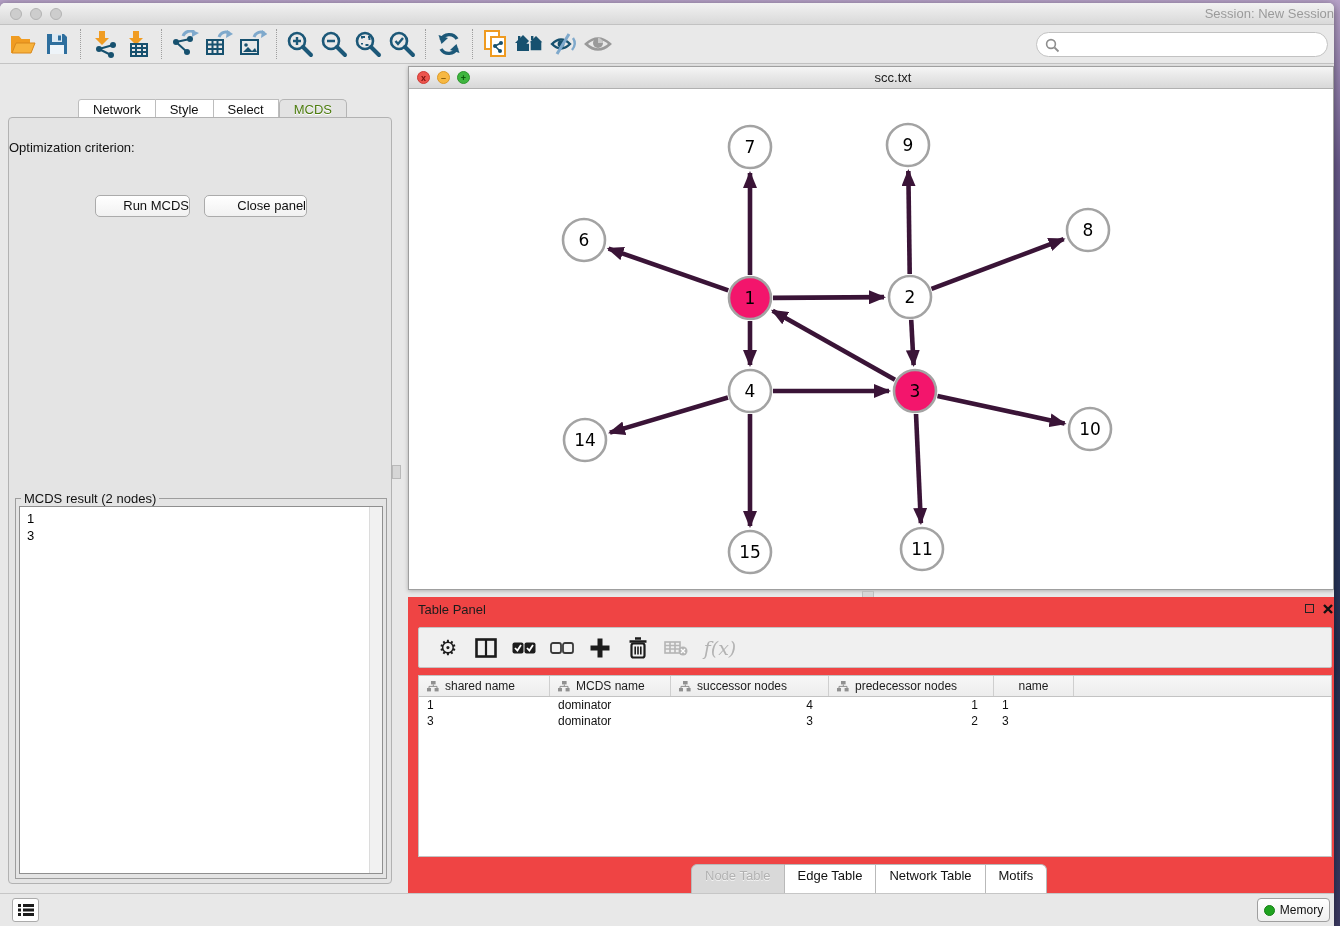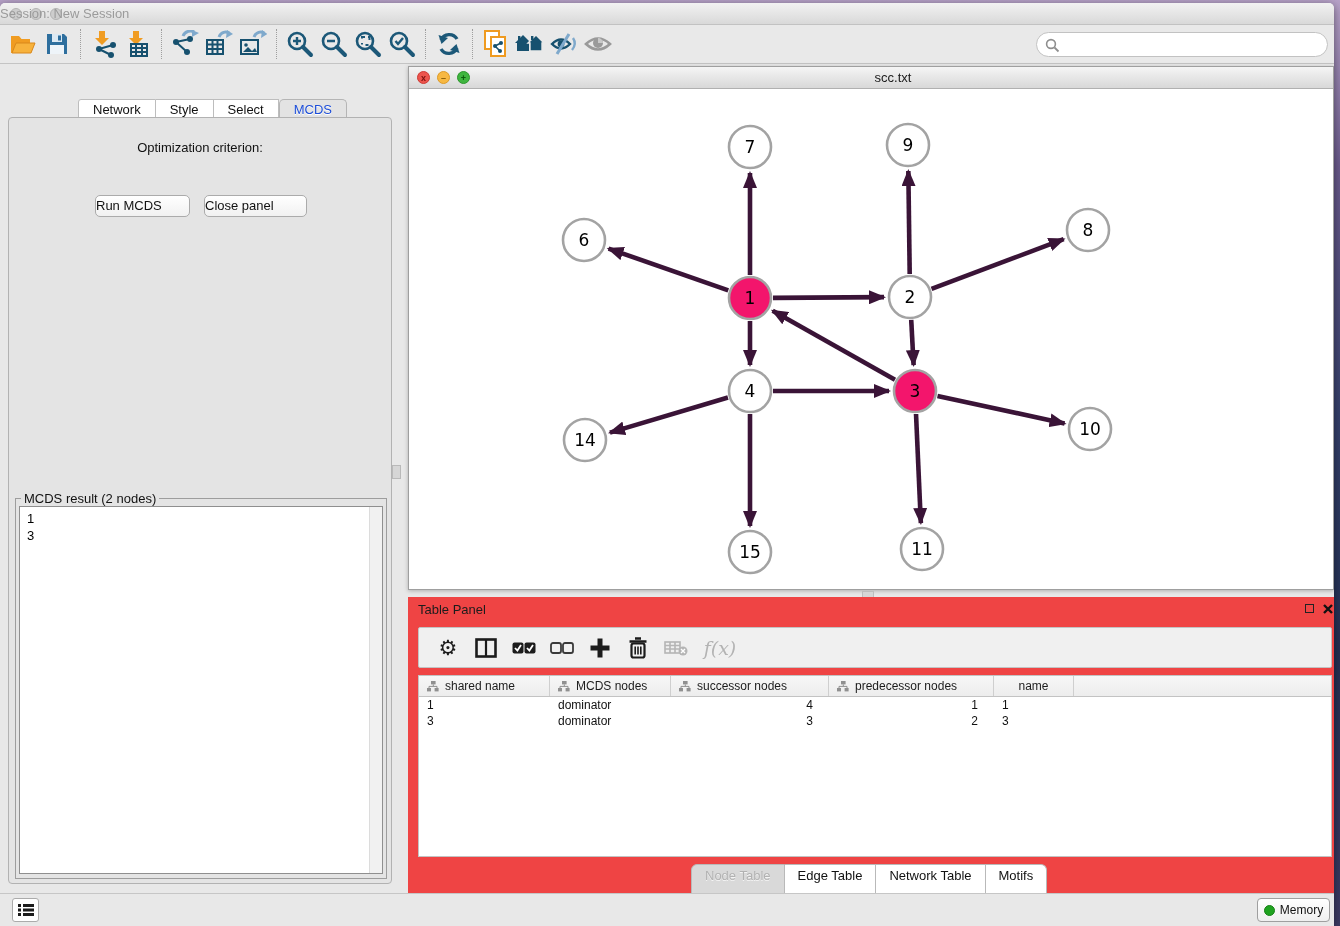--- a/index.html
+++ b/index.html
@@ -13,21 +13,21 @@
     position:absolute; left:0; top:3px; width:1334px; height:923px;
     background:#e8e8e8; border-radius:5px 5px 0 0;
     box-shadow:0 2px 10px rgba(0,0,0,.45); overflow:hidden;
   }
   
   .titlebar {
     position:absolute; left:0; top:0; width:100%; height:22px;
     background:linear-gradient(#f2f2f2,#d9d9d9);
     border-bottom:1px solid #c2c2c2; border-radius:5px 5px 0 0;
   }
-  .titlebar .title { position:absolute; left:0; right:0; top:3px; text-align:left; color:#9b9b9b; font-size:13px; }
+  .titlebar .title { position:absolute; left:0; right:0; top:3px; text-align:right; color:#9b9b9b; font-size:13px; }
   .tl-dot { position:absolute; top:5px; width:12px; height:12px; border-radius:50%; background:#cdcdcd; border:1px solid #b3b3b3; }
   .tl-dot.d1{left:10px}.tl-dot.d2{left:30px}.tl-dot.d3{left:50px}
   
   .toolbar {
     position:absolute; left:0; top:22px; width:100%; height:39px;
     background:#e9e9e9; border-bottom:1px solid #c4c4c4;
     display:flex; align-items:center;
   }
   .tb-icon { width:34px; height:32px; display:flex; align-items:center; justify-content:center; flex:0 0 auto; cursor:default; }
   .tb-sep { width:1px; height:30px; border-left:1px dotted #9e9e9e; margin:0 6px; flex:0 0 auto; }
@@ -42,38 +42,38 @@
   .panel-title { position:absolute; left:10px; top:7px; font-size:13px; color:#1c1c1c; }
   .float-btn { position:absolute; top:9px; width:9px; height:9px; border:1.5px solid #222; background:transparent; }
   .close-btn { position:absolute; top:8px; width:12px; height:12px; }
   .cp-tabs { position:absolute; left:78px; top:96px; height:22px; display:flex; }
   .tab {
     height:22px; padding:0 14px; background:#fff; border:1px solid #bdbdbd;
     border-left:none; font-size:13px; line-height:20px; color:#111; text-align:center;
   }
   .tab.first { border-left:1px solid #bdbdbd; border-radius:3px 0 0 3px; }
   .tab.selected-gray {
-    background:#e3e3e3; color:#1d4ed8; text-shadow:0 1px 0 #fff;
+    background:#e3e3e3; color:#4d7c0f; text-shadow:0 1px 0 #fff;
     border-radius:5px 5px 0 0; border:1px solid #b5b5b5; border-bottom:none;
     height:25px; position:relative; top:0px;
   }
   .cp-content {
     position:absolute; left:8px; top:114px; width:384px; height:767px;
     background:#e4e4e4; border:1px solid #b2b2b2; border-radius:4px;
   }
-  .opt-label { position:absolute; left:0; width:100%; top:22px; text-align:center; font-size:13px; color:#111; }
+  .opt-label { position:absolute; left:0; width:100%; top:22px; font-size:13px; color:#111; }
   .dropdown {
     position:absolute; left:36px; top:44px; width:308px; height:23px;
     background:#fff; border:1px solid #b5b5b5; border-radius:4px;
     font-size:13px; line-height:21px; padding-left:10px; color:#111;
   }
   .dropdown .stepper { position:absolute; right:8px; top:2px; width:10px; height:18px; }
   .btn {
     position:absolute; top:77px; height:22px; background:linear-gradient(#fff,#f1f1f1);
-    border:1px solid #ababab; border-radius:5px; font-size:13px; text-align:left; line-height:20px; color:#111;
+    border:1px solid #ababab; border-radius:5px; font-size:13px; text-align:right; line-height:20px; color:#111;
   }
   .btn.run { left:86px; width:95px; }
   .btn.closep { left:195px; width:103px; }
   .groupbox {
     position:absolute; left:6px; top:380px; width:372px; height:381px;
     border:1px solid #9d9d9d;
   }
   .groupbox .legend {
     position:absolute; left:5px; top:-8px; background:#e4e4e4; padding:0 3px; font-size:13px; color:#111;
   }
@@ -473,21 +473,21 @@
         </div>
         <div class="th">
           <svg width="12" height="11" viewBox="0 0 12 11">
               <g fill="#909090">
                 <rect x="4" y="0" width="4.6" height="3.4"></rect>
                 <rect x="0" y="7" width="4" height="3.4"></rect>
                 <rect x="7.6" y="7" width="4" height="3.4"></rect>
               </g>
               <path d="M6.3 3.4 v2 M2 7 v-1.6 h8 V7" stroke="#909090" fill="none"></path>
             </svg>
-          <span>MCDS nodes</span>
+          <span>MCDS name</span>
         </div>
         <div class="th">
           <svg width="12" height="11" viewBox="0 0 12 11">
               <g fill="#909090">
                 <rect x="4" y="0" width="4.6" height="3.4"></rect>
                 <rect x="0" y="7" width="4" height="3.4"></rect>
                 <rect x="7.6" y="7" width="4" height="3.4"></rect>
               </g>
               <path d="M6.3 3.4 v2 M2 7 v-1.6 h8 V7" stroke="#909090" fill="none"></path>
             </svg>

